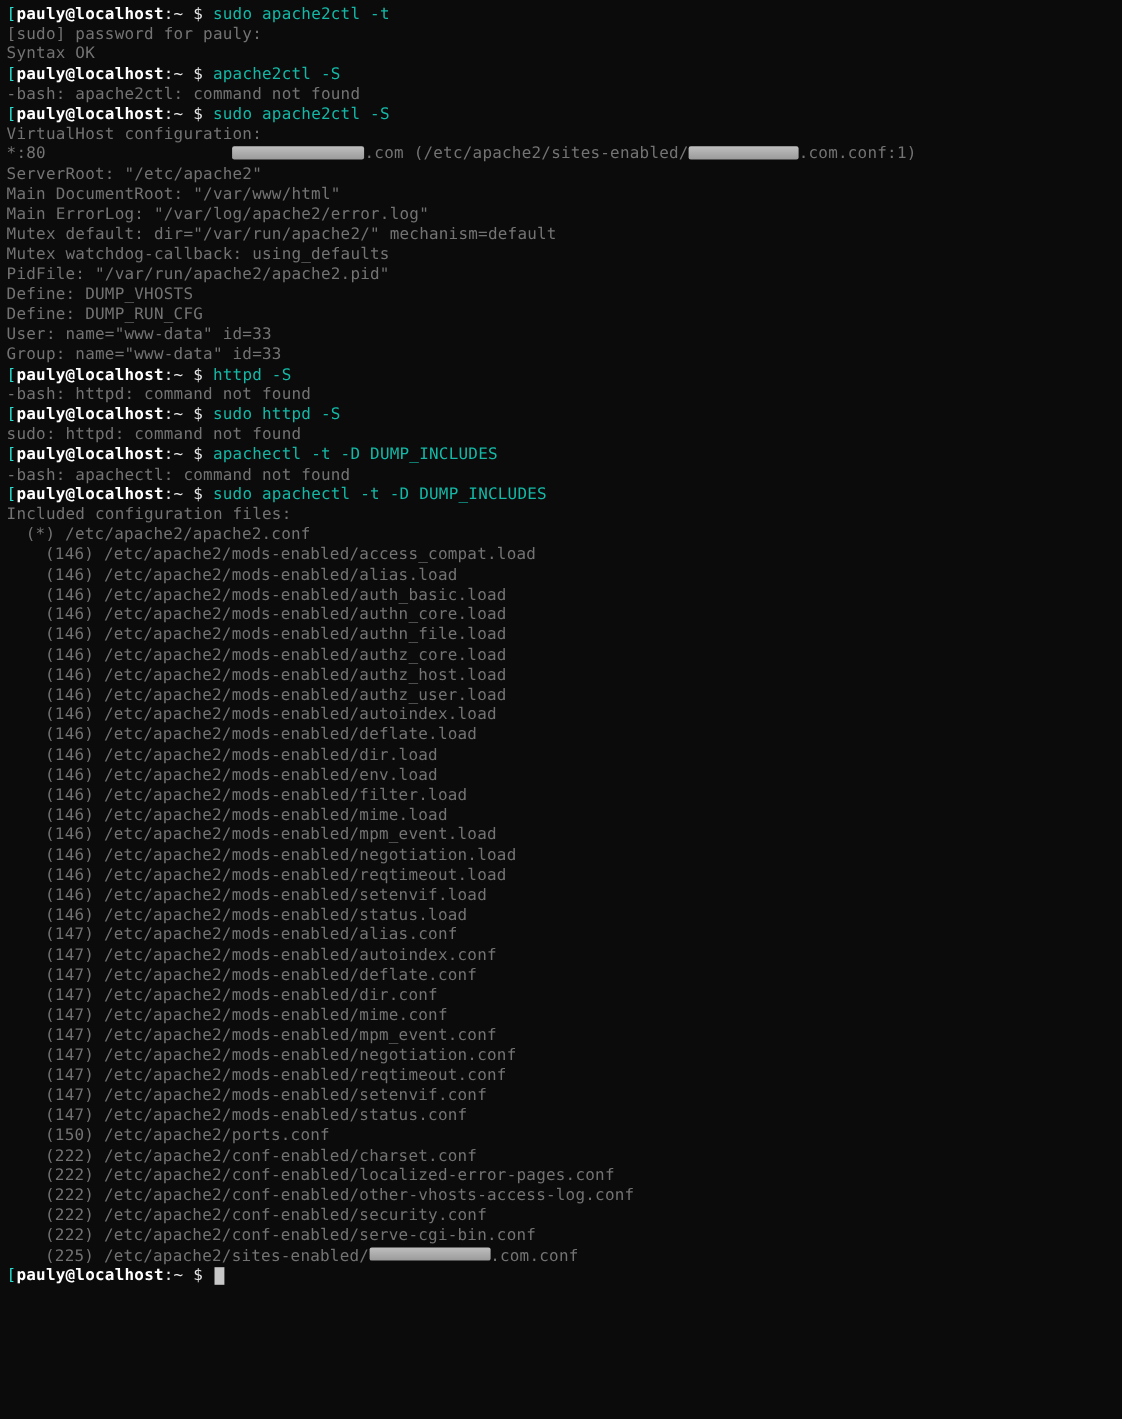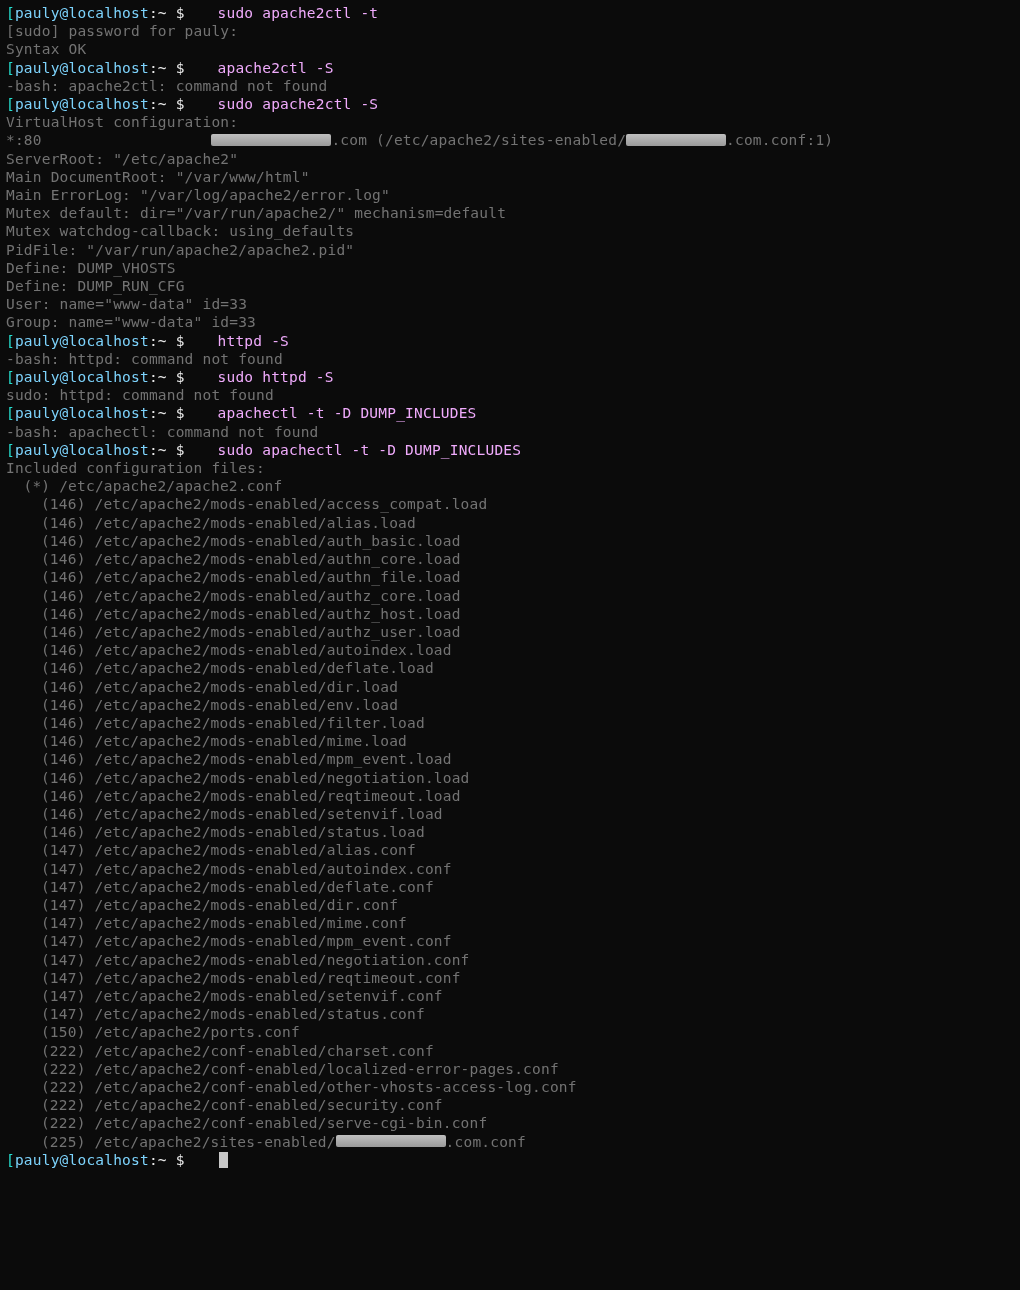--- a/index.html
+++ b/index.html
@@ -13,24 +13,24 @@
     font-family: "Menlo", "Consolas", "DejaVu Sans Mono", monospace;
     font-size: 14.5px;
     line-height: 18.2px;
     color: #e8e8e8;
     padding: 4px 6px;
     white-space: pre;
     letter-spacing: 0.2px;
   }
   .line { display: block; }
   .bracket { color: #26e0d0; }
-  .prompt-userhost { color: #7dd3fc; font-weight: normal; }
+  .prompt-userhost { color: #ffffff; font-weight: bold; }
   .prompt-delim { color: #e8e8e8; }
   .prompt-dollar { color: #e8e8e8; }
-  .cmd { color: #f0abfc; margin-left: 24px; }
+  .cmd { color: #14b8a6; }
   .out { color: #737373; }
   .indent1 { padding-left: 2ch; }
   .indent2 { padding-left: 4ch; }
   .smudge {
     display: inline-block;
     vertical-align: middle;
     height: 12px;
     background: linear-gradient(#bfbfbf,#9a9a9a);
     border-radius: 2px;
     margin-top:-3px;

